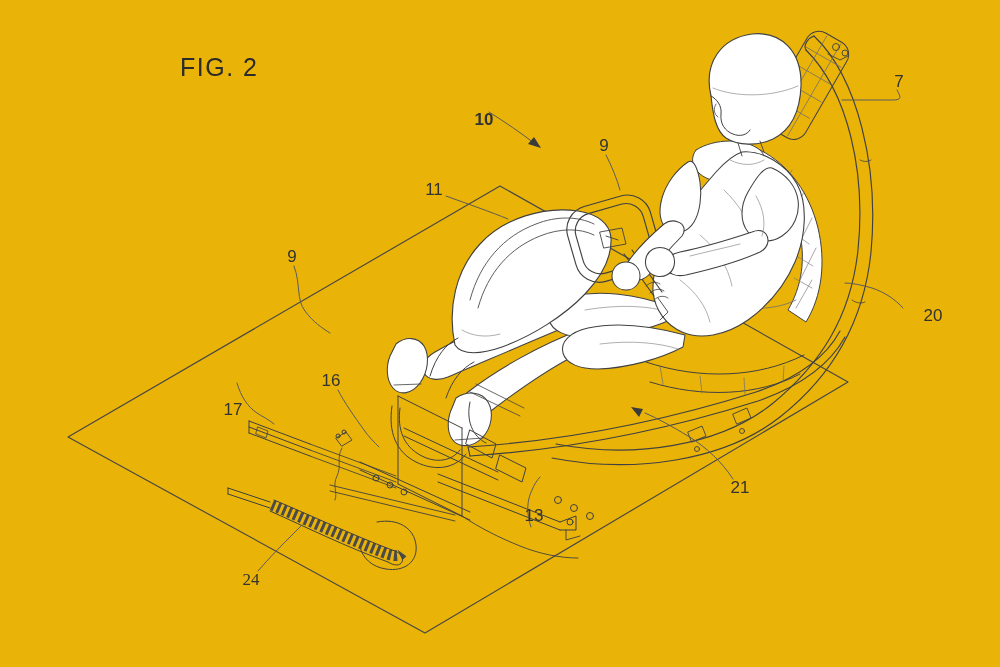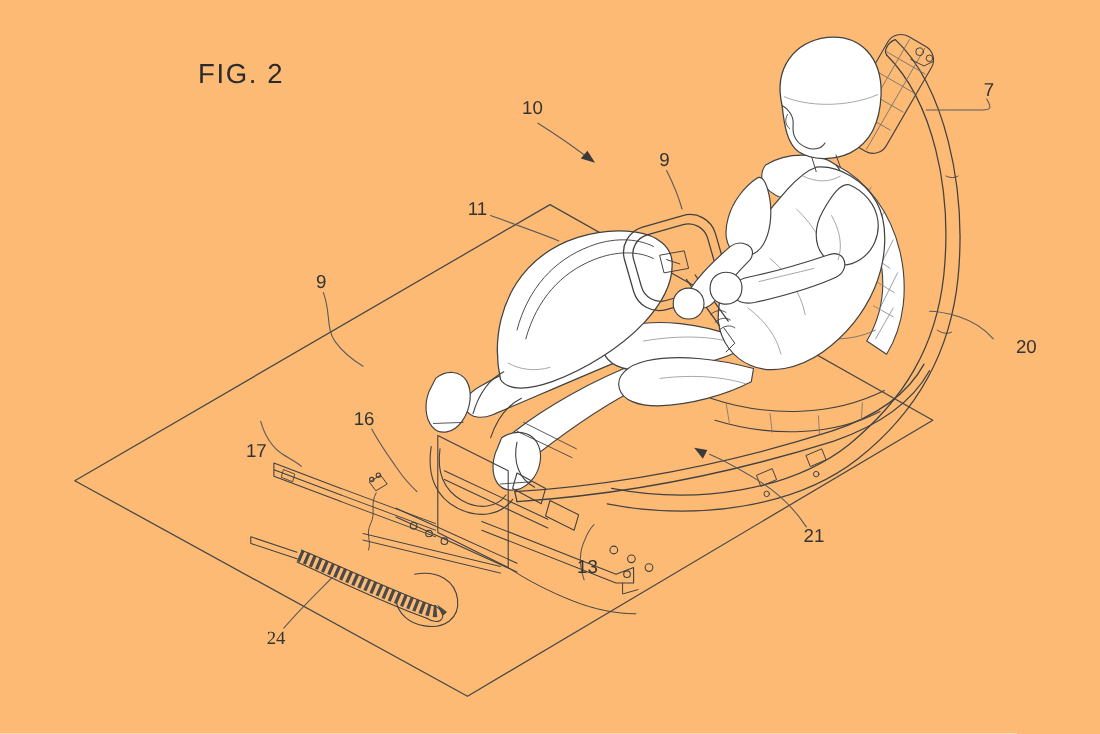--- a/index.html
+++ b/index.html
@@ -1,17 +1,17 @@
 <!DOCTYPE html>
 <html><head>
 <meta charset="utf-8">
 <style>
   html,body{margin:0;padding:0;background:#ffffff;}
   #stage{
-    position:relative;width:1000px;height:667px;background:#fdba74;
+    position:relative;width:1000px;height:667px;background:#eab308;
     font-family:"Liberation Sans", sans-serif;overflow:hidden;
   }
   #art{position:absolute;left:0;top:0;}
   .figure-title{
     position:absolute;left:180px;top:53px;
     font-size:25px;letter-spacing:1.5px;color:#2b2b2b;font-weight:500;
   }
   .ref-label{
     position:absolute;transform:translate(-50%,-50%);
     font-size:17px;color:#333333;white-space:nowrap;
@@ -211,21 +211,21 @@
     </g>
     <g fill="#3a3a3a" stroke="none">
       <polygon points="541,148 534,137 528,144"></polygon>
       <polygon points="631,407 643,409 639,417"></polygon>
     </g>
   </svg>
 
   <span class="figure-title">FIG. 2</span>
   <div id="labels">
       <span class="ref-label" style="left: 899px; top: 82px;">7</span>
-      <span class="ref-label" style="left: 484px; top: 99px;">10</span>
+      <span class="ref-label" style="left: 484px; top: 120px; font-weight: bold;">10</span>
       <span class="ref-label" style="left: 604px; top: 146px;">9</span>
       <span class="ref-label" style="left: 434px; top: 190px;">11</span>
       <span class="ref-label" style="left: 292px; top: 257px;">9</span>
       <span class="ref-label" style="left: 911px; top: 316px; margin-left: 22px;">20</span>
       <span class="ref-label" style="left: 233px; top: 374px; margin-top: 36px;">17</span>
       <span class="ref-label" style="left: 331px; top: 381px;">16</span>
       <span class="ref-label" style="left: 740px; top: 488px;">21</span>
       <span class="ref-label" style="left: 534px; top: 516px;">13</span>
       <span class="ref-label" style="left: 251px; top: 580px; font-family: Liberation Serif, serif;">24</span>
     </div>

